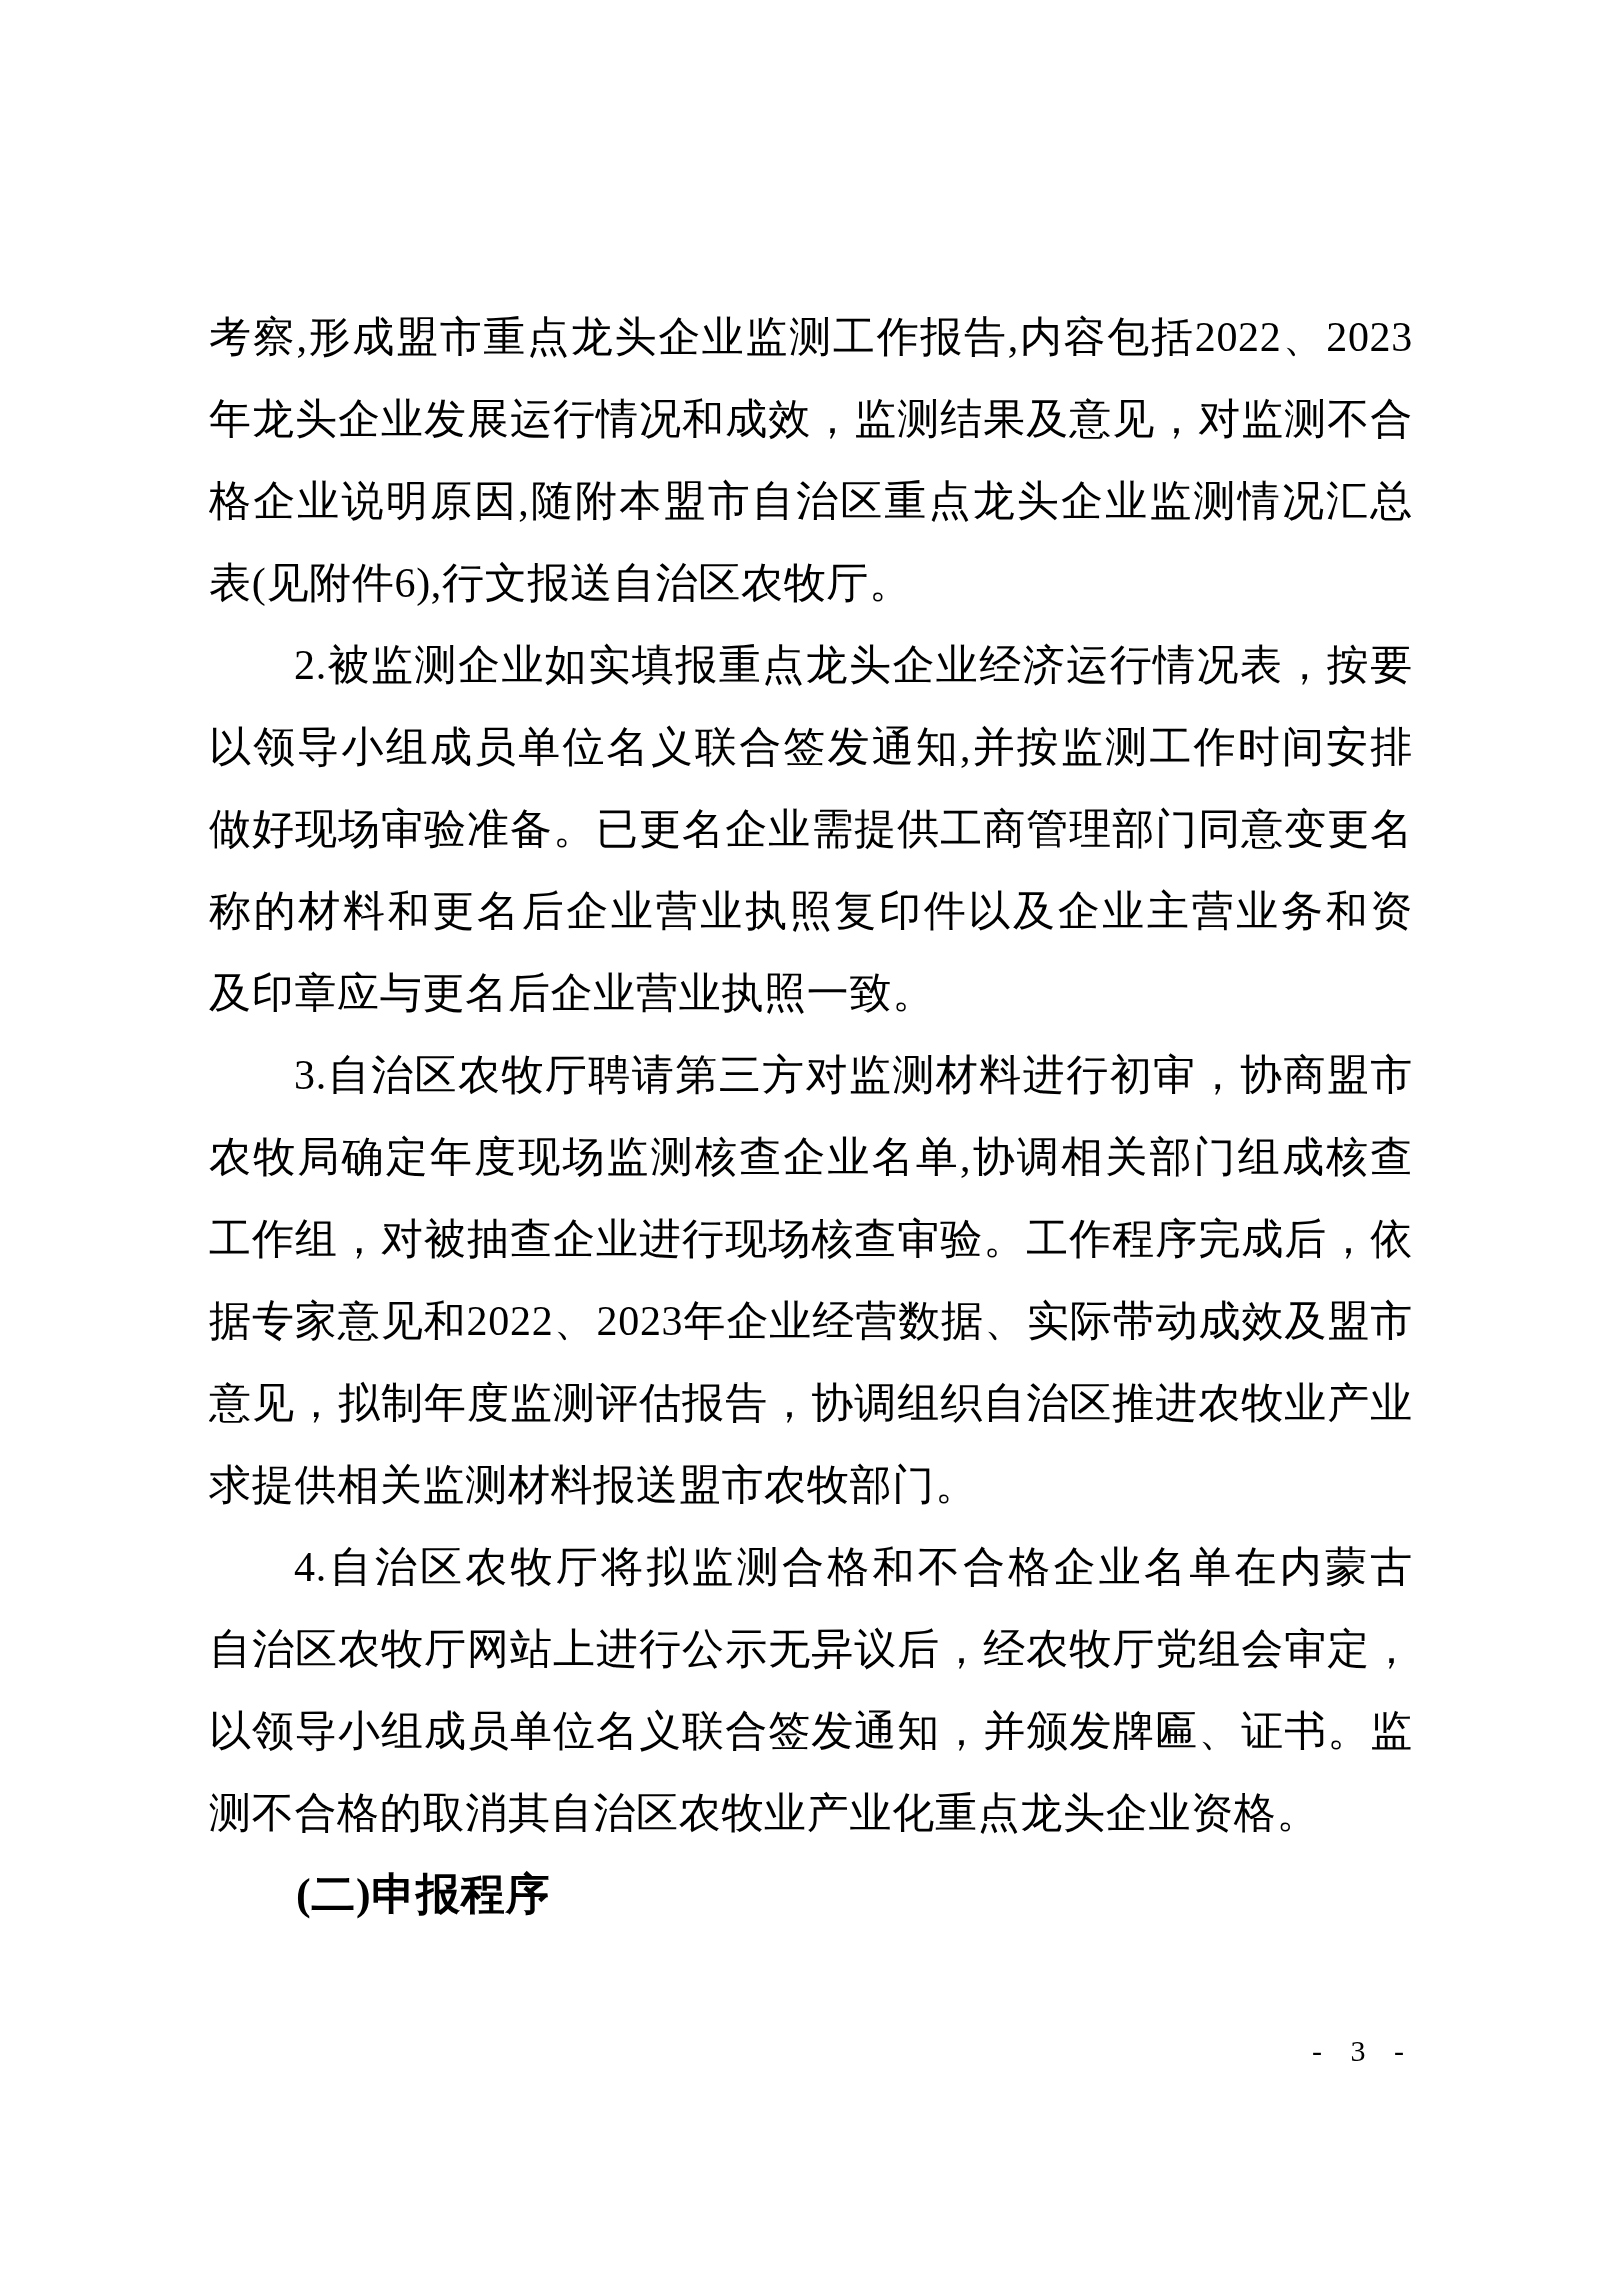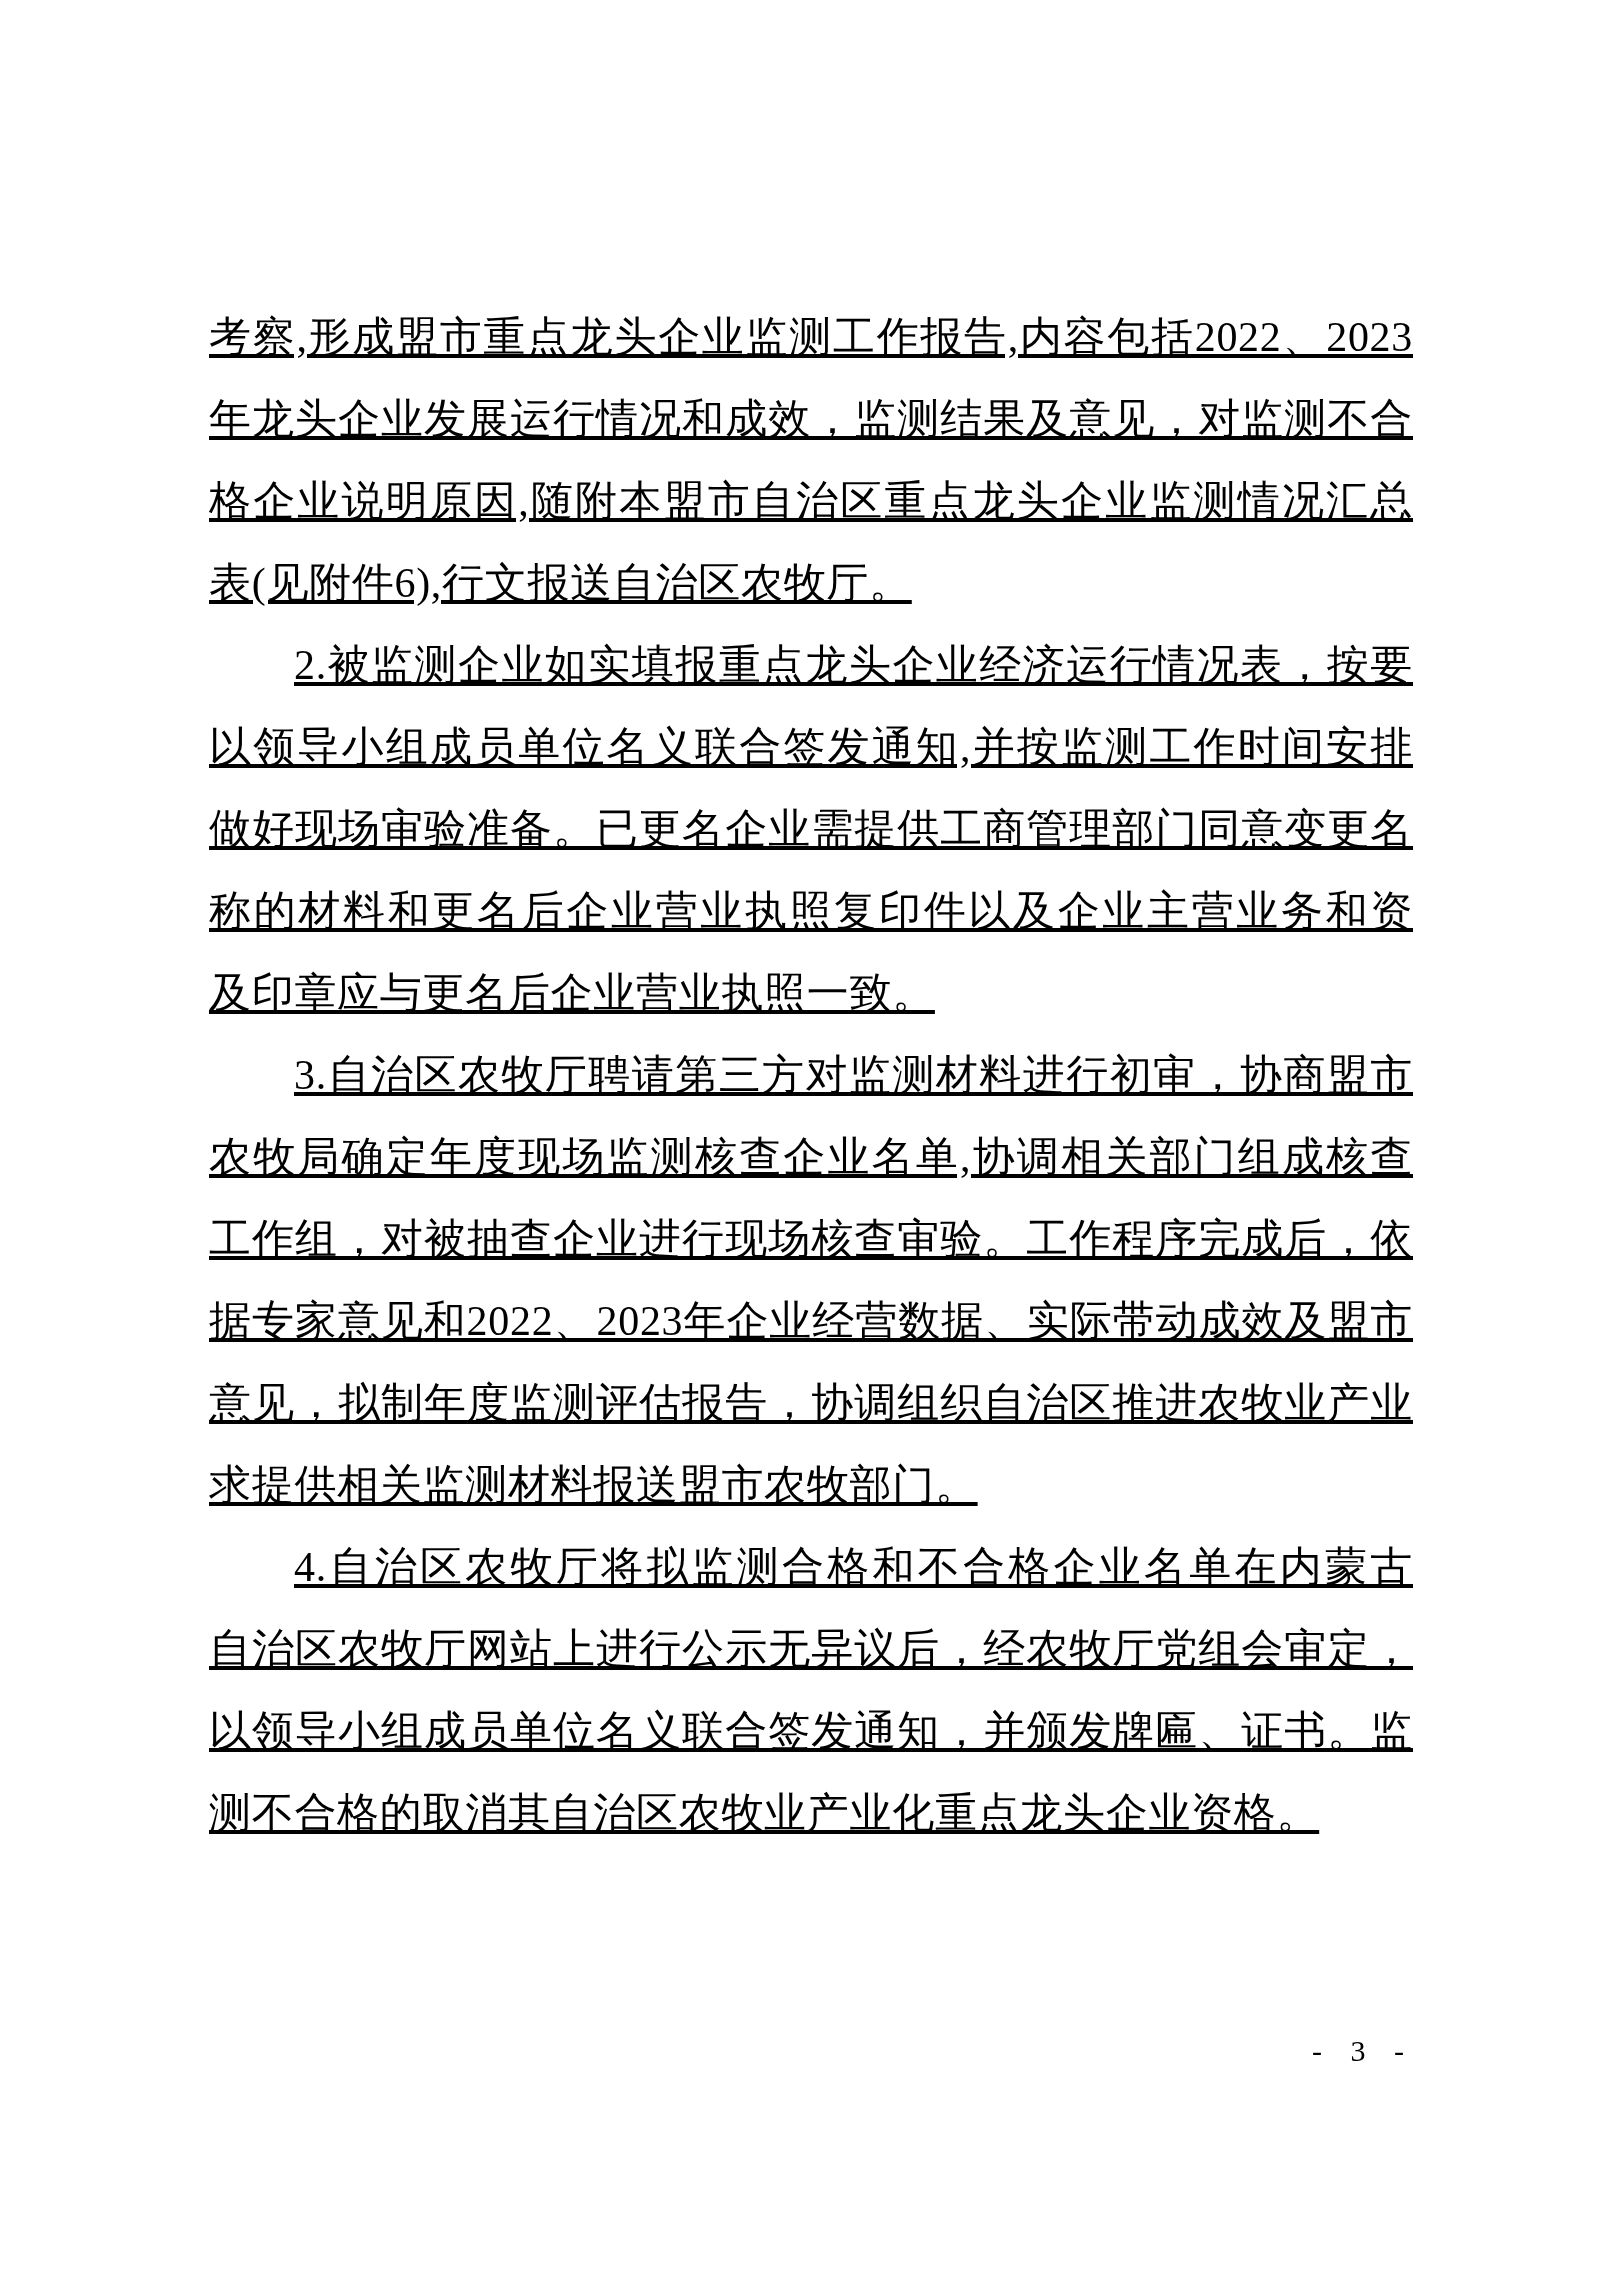--- a/index.html
+++ b/index.html
@@ -10,21 +10,20 @@
     background:#ffffff;
     color:#000000;
     font-family:"Liberation Serif","DejaVu Serif",serif;
     overflow:hidden;
   }
   .textblock{
     position:absolute;
     left:209px;
     top:296px;
     width:1204px;
-    text-decoration:underline;
   }
   .line{
     height:82px;
     line-height:82px;
     font-size:42px;
     letter-spacing:0.7px;
     text-align:justify;
     text-align-last:justify;
     text-justify:inter-character;
     overflow:hidden;
@@ -84,19 +83,20 @@
       <div class="line end">求提供相关监测材料报送盟市农牧部门。</div>
     </div>
 
     <div>
       <div class="line indent">4.自治区农牧厅将拟监测合格和不合格企业名单在内蒙古</div>
       <div class="line">自治区农牧厅网站上进行公示无异议后，经农牧厅党组会审定，</div>
       <div class="line">以领导小组成员单位名义联合签发通知，并颁发牌匾、证书。监</div>
       <div class="line end">测不合格的取消其自治区农牧业产业化重点龙头企业资格。</div>
     </div>
 
+    <div class="line heading">(二)申报程序</div>
 
   </div>
 
   <div class="page-number">- 3 -</div>
 
 </div>
 
 
 </body></html>

